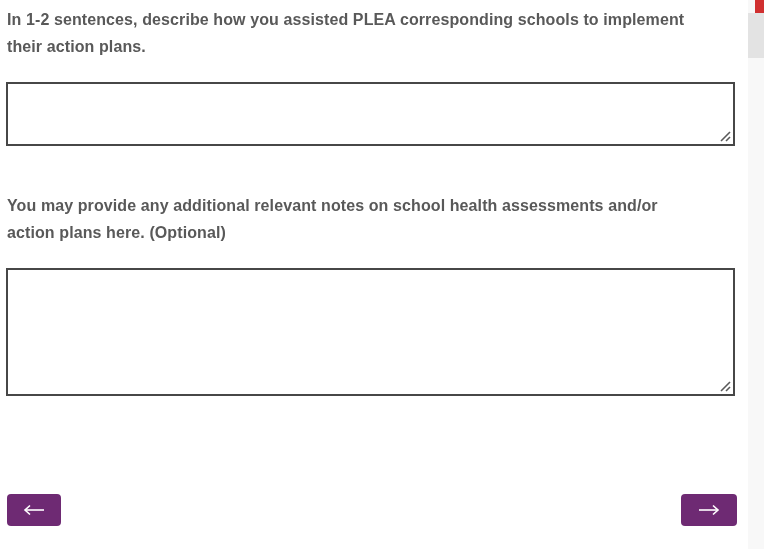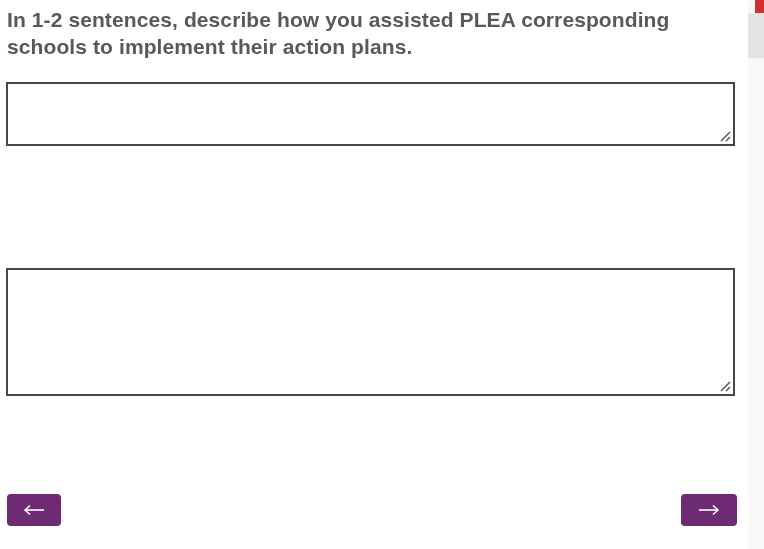--- a/index.html
+++ b/index.html
@@ -14,21 +14,21 @@
   .page {
     position: absolute;
     left: 0; top: 0;
     width: 764px; height: 549px;
     background: #ffffff;
   }
   .question-label {
     position: absolute;
     left: 7px;
     width: 700px;
-    font-size: 21px;
+    font-size: 16px;
     font-weight: bold;
     color: #595959;
     line-height: 27px;
     letter-spacing: 0.1px;
   }
   .q1 { top: 6px; }
   .q2 { top: 192px; }
   .ta-wrap {
     position: absolute;
     left: 6px;
@@ -102,20 +102,21 @@
   <div class="ta-wrap ta1">
     <textarea class="answer" placeholder="" style=""></textarea>
     <span class="resize-grip">
       <svg width="13" height="13" viewBox="0 0 13 13">
         <line x1="3" y1="12" x2="12" y2="3" stroke="#5a5a5a" stroke-width="1.6"></line>
         <line x1="8" y1="12" x2="12" y2="8" stroke="#5a5a5a" stroke-width="1.6"></line>
       </svg>
     </span>
   </div>
 
+  <p class="question-label q2">You may provide any additional relevant notes on school health assessments and/or action plans here. (Optional)</p>
 
   <div class="ta-wrap ta2">
     <textarea class="answer" placeholder="" style=""></textarea>
     <span class="resize-grip">
       <svg width="13" height="13" viewBox="0 0 13 13">
         <line x1="3" y1="12" x2="12" y2="3" stroke="#5a5a5a" stroke-width="1.6"></line>
         <line x1="8" y1="12" x2="12" y2="8" stroke="#5a5a5a" stroke-width="1.6"></line>
       </svg>
     </span>
   </div>

